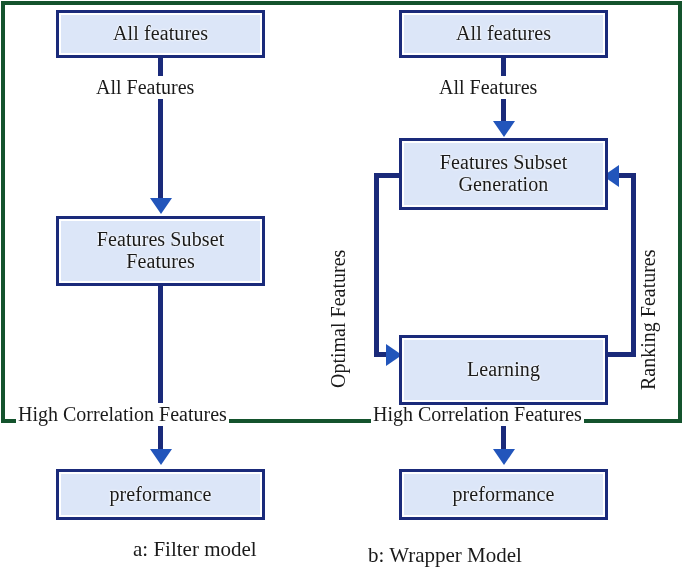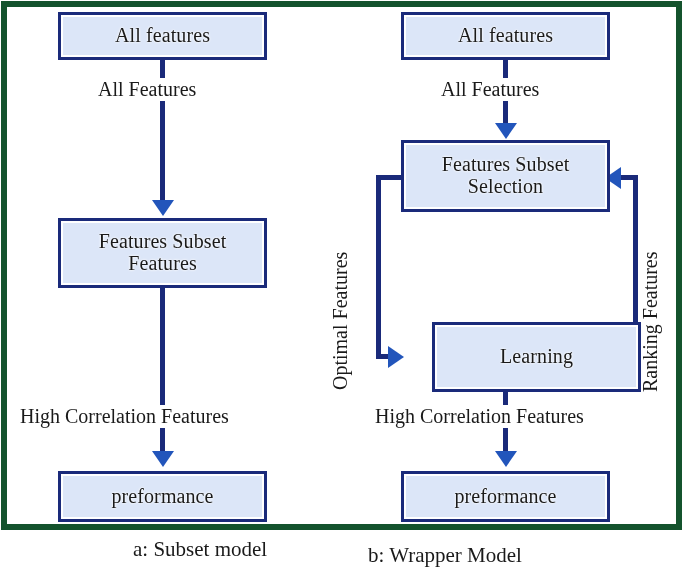--- a/index.html
+++ b/index.html
@@ -14,22 +14,22 @@
     font-family: "Liberation Serif", "DejaVu Serif", serif;
     overflow: hidden;
   }
 
   
   #figure-frame {
     position: absolute;
     left: 1px;
     top: 1px;
     width: 681px;
-    height: 529px;
-    border: 6px solid #14532d;
+    height: 422px;
+    border: 4px solid #14532d;
     box-sizing: border-box;
     background: #ffffff;
   }
 
   
   .flow-box {
     position: absolute;
     box-sizing: border-box;
     border: 3px solid #1a2a7a;
     background: #ffffff;
@@ -165,51 +165,51 @@
   </div>
 
   <div class="vline" style="left:496px; top:53px; height:66px;"></div>
   <div class="arrow-down" style="left:488px; top:116px;"></div>
   <div class="edge-label" style="left:432px; top:71px;">All Features</div>
 
   <div class="flow-box" style="left:394px; top:133px; width:209px; height:72px;">
     <div class="fill">
       <span class="label">
         <span>Features Subset</span><br>
-        <span>Selection</span>
+        <span>Generation</span>
       </span>
     </div>
   </div>
 
   <div class="hline" style="left:369px; top:168px; width:30px;"></div>
   <div class="vline" style="left:369px; top:168px; height:182px;"></div>
   <div class="hline" style="left:369px; top:347px; width:20px;"></div>
   <div class="arrow-right" style="left:381px; top:339px;"></div>
   <div class="edge-label-vert" style="left:345px; top:360px;">Optimal Features</div>
 
   <div class="hline" style="left:599px; top:347px; width:32px;"></div>
   <div class="vline" style="left:626px; top:168px; height:184px;"></div>
   <div class="hline" style="left:614px; top:168px; width:17px;"></div>
   <div class="arrow-left" style="left:598px; top:160px;"></div>
   <div class="edge-label-vert" style="left:655px; top:362px;">Ranking Features</div>
 
-  <div class="flow-box" style="left:394px; top:315px; width:209px; height:70px;margin-left:31px;">
+  <div class="flow-box" style="left:394px; top:330px; width:209px; height:70px;">
     <div class="fill">
       <span class="label">
         <span>Learning</span><br>
       </span>
     </div>
   </div>
 
   <div class="vline" style="left:496px; top:385px; height:61px;"></div>
   <div class="arrow-down" style="left:488px; top:444px;"></div>
   <div class="edge-label" style="left:366px; top:398px;">High Correlation Features</div>
 
   <div class="flow-box" style="left:394px; top:464px; width:209px; height:51px;">
     <div class="fill">
       <span class="label">preformance</span>
     </div>
   </div>
 
 </div>
 
-<div class="caption" style="left:133px; top:537px;">a: Subset model</div>
+<div class="caption" style="left:133px; top:537px;">a: Filter model</div>
 <div class="caption" style="left:368px; top:543px;">b: Wrapper Model</div>
 
 </body></html>

